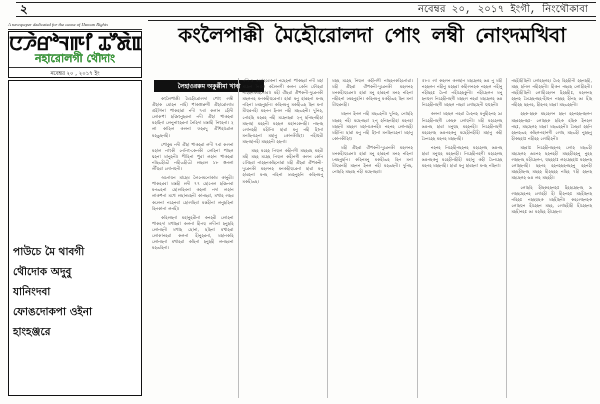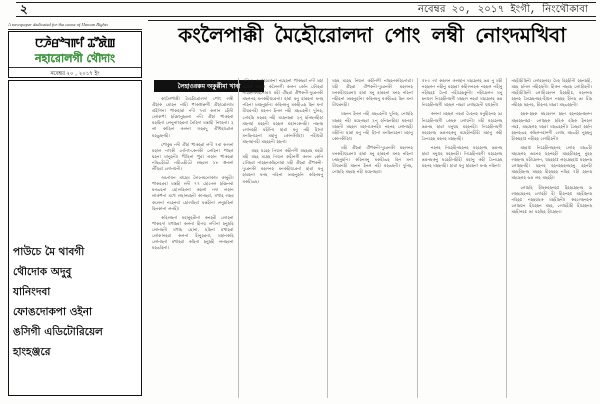--- a/index.html
+++ b/index.html
@@ -40,21 +40,21 @@
     font-size:4.6px;line-height:9px;color:#333;font-style:italic;
     font-family:"Liberation Serif",serif;white-space:nowrap;
     border-bottom:1px solid #333;
   }
   .masthead{
     position:absolute;left:2px;top:11px;width:134px;height:47px;
     border:1.6px solid #111;background:#fff;box-sizing:border-box;
     text-align:center;overflow:hidden;
   }
   .mast-mayek{
-    margin-top:3px;font-size:12px;font-weight:900;letter-spacing:-.5px;
+    margin-top:3px;font-size:20px;font-weight:900;letter-spacing:-.5px;
     color:#0b0b0b;font-family:"DejaVu Sans",sans-serif;line-height:17px;
     white-space:nowrap;
   }
   .mast-bangla{
     font-size:11px;font-weight:900;color:#3f9b3f;line-height:14px;
     font-family:"DejaVu Sans",sans-serif;white-space:nowrap;
     text-shadow:0 0 .4px #2e7d2e;
   }
   .mast-date{
     margin-top:1px;border-top:1px solid #333;padding-top:1px;
@@ -138,21 +138,20 @@
       <div class="mast-bangla">নহারোলগী থৌদাং</div>
       <div class="mast-date">নবেম্বর ২০ , ২০১৭ ইং</div>
     </div>
 
     <div class="side-box">
       <div class="editorial">
         <div>পাউচে মৈ থাবগী</div>
         <div>থৌদোক অদুবু</div>
         <div>যানিংদবা</div>
         <div>ফোঙদোকপা ওইনা</div>
-        <div>ঙসিগী এডিটোরিয়েল</div>
         <div>হাংহঞ্জরে</div>
       </div>
     </div>
   </div>
 
   <div class="main">
     <div class="head-rule"></div>
 
     <div class="headline">
       <div class="hl">কংলৈপাক্কী মৈহৌরোলদা পোং লম্বী নোংদমখিবা</div>

